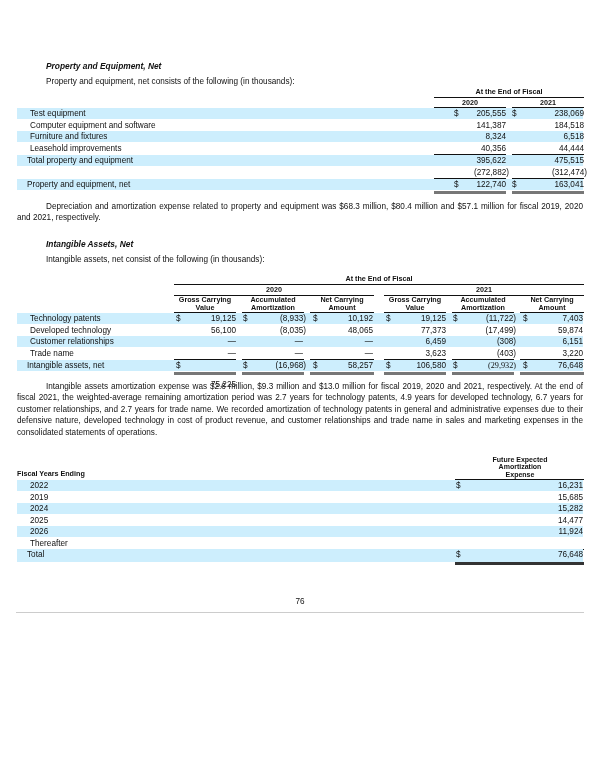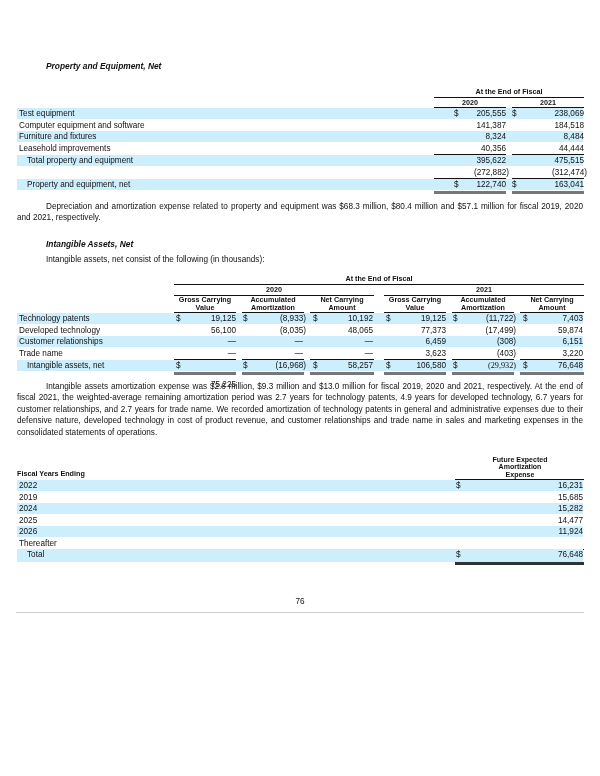--- a/index.html
+++ b/index.html
@@ -7,35 +7,36 @@
     width: 600px; height: 776px; position: relative; overflow: hidden;
     font-family: "Liberation Sans", sans-serif; color: #111; font-size: 8.2px;
   }
   .page { position: absolute; left: 0; top: 0; width: 600px; height: 776px; }
   .abs { position: absolute; }
   .h-ital { font-weight: bold; font-style: italic; font-size: 8.4px; }
   .para { font-size: 8.2px; line-height: 11.4px; text-align: justify; }
   .band { background: #cdeefd; }
   .row { position: absolute; left: 17px; width: 566px; height: 11.4px; }
   .cell { position: absolute; top: 0; height: 11.4px; line-height: 11.4px; white-space: nowrap; }
-  .lbl { left: 2px; }
+  .lbl { left: 13px; }
   .ind { left: 10px; }
   .num { text-align: right; }
   .dol { text-align: left; }
   .hdr { font-weight: bold; font-size: 7.2px; text-align: center; line-height: 8.2px; }
   .rule { position: absolute; background: #111; height: 1.3px; }
   .rule-g { position: absolute; background: #777; height: 3px; }
   .hline { position: absolute; height: 1px; background: #ccc; }
 </style>
 </head>
 <body>
 
 <div class="page">
 
   <div class="abs h-ital" style="left:46px; top:61px;">Property and Equipment, Net</div>
+  <div class="abs para" style="left:46px; top:76px;">Property and equipment, net consists of the following (in thousands):</div>
 
   <div>
     <div class="abs hdr" style="left:434px; top:88px; width:150px;">At the End of Fiscal</div>
     <div class="rule" style="left:434px; top:97px; width:150px;"></div>
     <div class="abs hdr" style="left:434px; top:99px; width:72px;">2020</div>
     <div class="abs hdr" style="left:512px; top:99px; width:72px;">2021</div>
     <div class="rule" style="left:434px; top:107px; width:72px;"></div>
     <div class="rule" style="left:512px; top:107px; width:72px;"></div>
 
     <div class="row band" style="top:108px;">
@@ -46,21 +47,21 @@
       <span class="cell num" style="left:500px; width:67px;">238,069</span>
     </div>
     <div class="row" style="top:119.5px;">
       <span class="cell lbl">Computer equipment and software</span>
       <span class="cell num" style="left:440px; width:49px;">141,387</span>
       <span class="cell num" style="left:500px; width:67px;">184,518</span>
     </div>
     <div class="row band" style="top:131px;">
       <span class="cell lbl">Furniture and fixtures</span>
       <span class="cell num" style="left:440px; width:49px;">8,324</span>
-      <span class="cell num" style="left:500px; width:67px;">8,484</span>
+      <span class="cell num" style="left:500px; width:67px;">6,518</span>
     </div>
     <div class="row" style="top:142.5px;">
       <span class="cell lbl">Leasehold improvements</span>
       <span class="cell num" style="left:440px; width:49px;">40,356</span>
       <span class="cell num" style="left:500px; width:67px;">44,444</span>
     </div>
     <div class="rule" style="left:434px; top:153.5px; width:72px;"></div>
     <div class="rule" style="left:512px; top:153.5px; width:72px;"></div>
     <div class="row band" style="top:155px;">
       <span class="cell ind">Total property and equipment</span>

